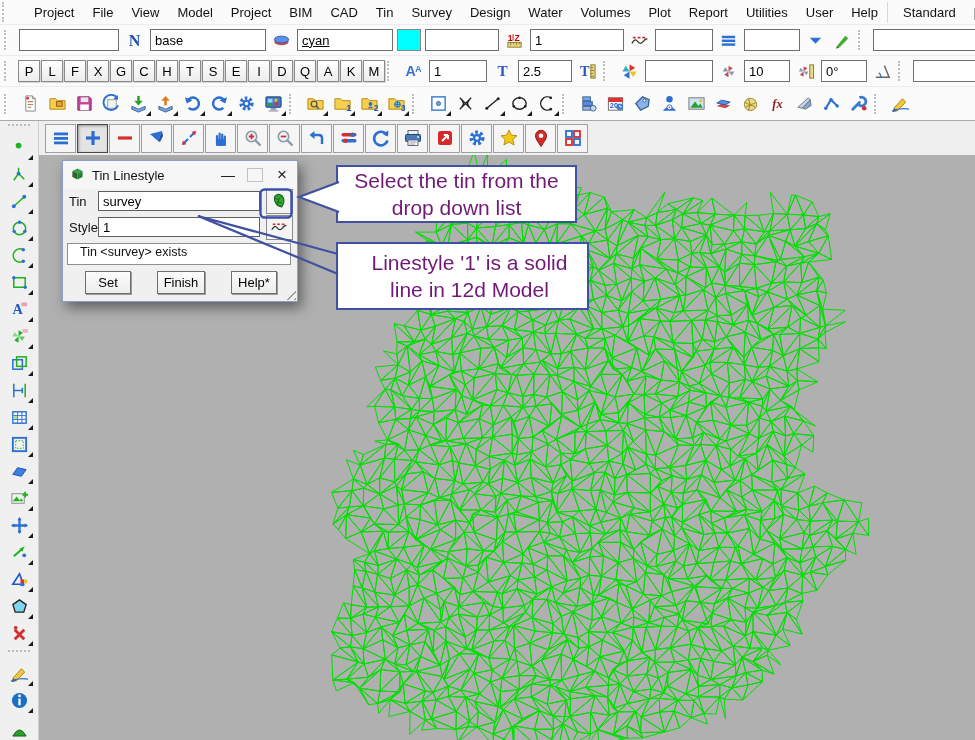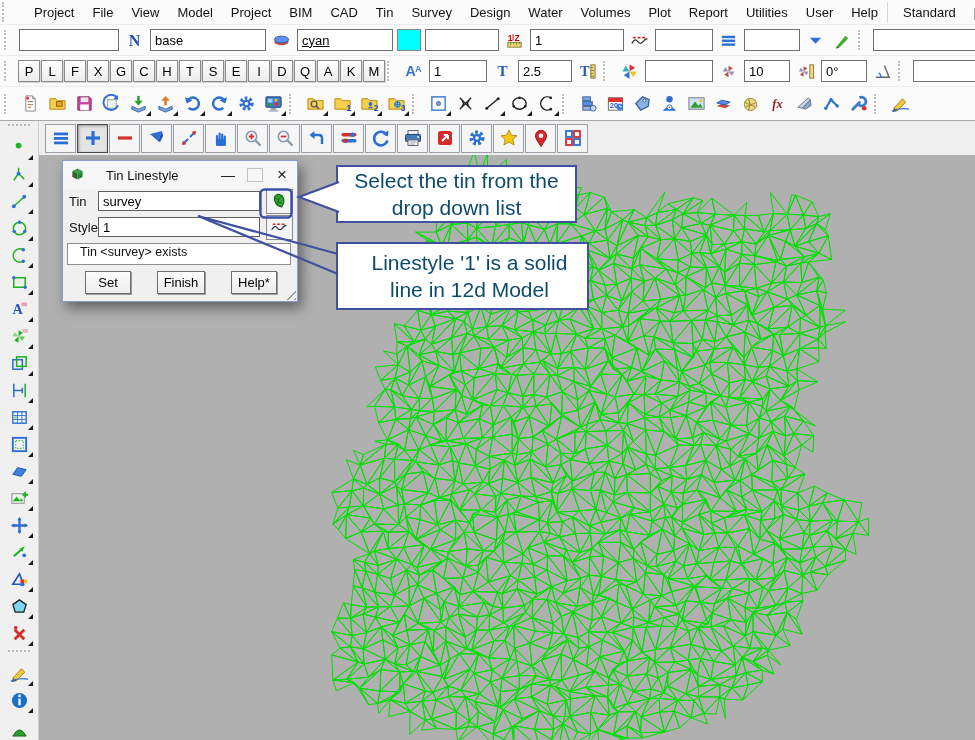--- a/index.html
+++ b/index.html
@@ -35,21 +35,21 @@
         display:flex;align-items:center;justify-content:center;flex:none;}
   .vbtn svg{width:20px;height:20px;}
   .vbtn.pressed{border:1px solid #4a4a4a;background:#e4e4e4;box-shadow:inset 1px 1px 3px rgba(0,0,0,.35);}
   .canvas{flex:1;position:relative;overflow:hidden;}
   .canvas svg{position:absolute;left:0;top:0;}
   
   .dialog{position:absolute;left:62px;top:160px;width:234px;height:140px;background:#f0f0f0;
           border:1px solid #8b9dc9;box-shadow:4px 6px 12px rgba(0,0,0,.45);z-index:20;}
   .dlg-title{display:flex;align-items:center;height:28px;background:#f6f6f6;padding:0 4px 0 6px;}
   .dlg-ico svg{width:17px;height:17px;}
-  .dlg-text{margin-left:20px;flex:1;font-size:13px;}
+  .dlg-text{margin-left:6px;flex:1;font-size:13px;}
   .dlg-min,.dlg-max,.dlg-close{width:22px;text-align:center;font-size:14px;color:#222;}
   .dlg-max{width:14px;height:12px;border:1px solid #c2c2c2;margin:0 8px;color:transparent;}
   .dlg-close{font-size:17px;}
   .drow{display:flex;align-items:center;height:24px;margin:0 4px 2px 6px;}
   .drow:first-of-type{margin-top:4px;}
   .dlabel{width:30px;font-size:13px;}
   .dfield{width:152px;height:18px;border:1px solid #5f5f5f;background:#fff;
           font:13px "Liberation Sans",sans-serif;padding:0 4px;margin-right:6px;}
   .dicon{width:26px;height:23px;border:1px solid #8a8a8a;background:#f4f4f4;
          display:flex;align-items:center;justify-content:center;}
@@ -58,21 +58,21 @@
            font-size:12.5px;padding:1px 12px;}
   .dbtnrow{display:flex;justify-content:space-between;padding:6px 20px 0 22px;}
   .dbtn{min-width:46px;height:23px;border:1px solid #6f6f6f;background:linear-gradient(#fdfdfd,#ececec);
         box-shadow:1px 1px 0 #9a9a9a;font:13px "Liberation Sans",sans-serif;}
   .dgrip{position:absolute;right:1px;bottom:1px;width:12px;height:12px;
          background:repeating-linear-gradient(315deg,#9a9a9a 0 1.5px,transparent 1.5px 5px);
          clip-path:polygon(100% 0,100% 100%,0 100%);}
   
   .callout{position:absolute;background:#fff;border:2.4px solid #3f51a0;z-index:30;
            display:flex;align-items:center;justify-content:center;text-align:center;
-           font-size:21px;line-height:27px;color:#0c4a6e;padding:2px 6px;box-sizing:border-box;}
+           font-size:21px;line-height:27px;color:#701a75;padding:2px 6px;box-sizing:border-box;}
   #callout1{left:336px;top:165px;width:241px;height:58px;}
   #callout2{left:336px;top:242px;width:253px;height:68px;padding-left:20px;}
   .overlay{position:absolute;left:0;top:0;width:975px;height:740px;z-index:40;pointer-events:none;}
 </style>
 </head>
 <body>
 
 <div class="app">
 
   <div class="menubar">

